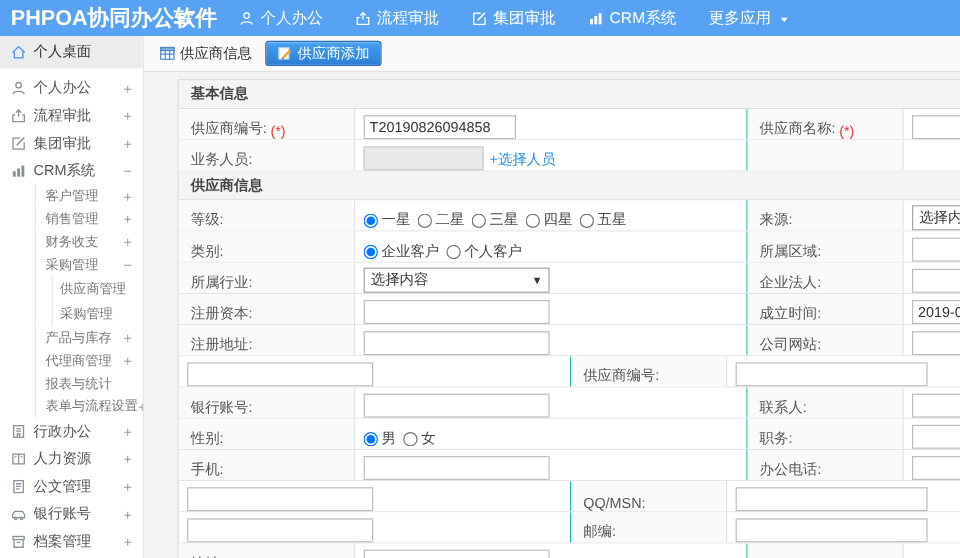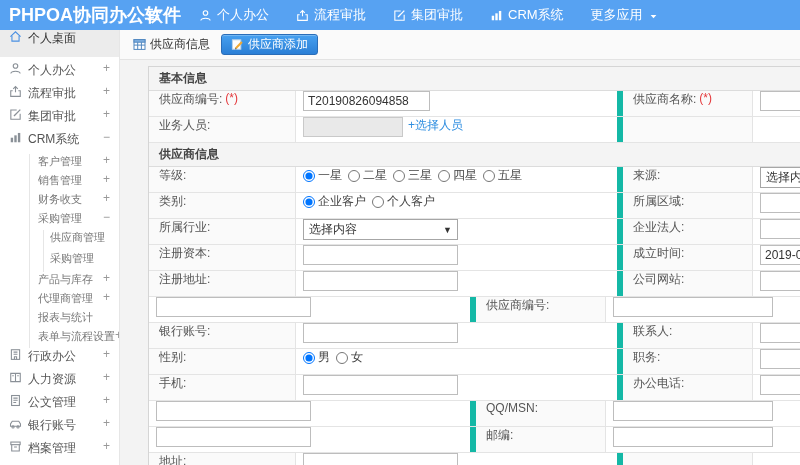--- a/index.html
+++ b/index.html
@@ -10,21 +10,21 @@
   .topbar{position:absolute;top:0;left:0;right:0;height:30px;background:#57a2f2;display:flex;align-items:center;color:#fff;z-index:9}
   .brand{font-size:18px;font-weight:bold;padding-left:9px;width:128px;white-space:nowrap;cursor:pointer}
   .menu-btn{margin-left:18px;display:flex;align-items:center;cursor:pointer;color:#fff}
   #topnav{display:flex;margin-left:38px;align-items:center}
   .nav-item{display:flex;align-items:center;margin-right:27px;font-size:13px;cursor:pointer;white-space:nowrap}
   .nav-item .icon{display:flex;margin-right:5px}
   .nav-item .icon.after{margin:2px 0 0 6px}
 
   
   #sidebar{position:absolute;top:30px;left:0;bottom:0;width:120px;background:#fff;border-right:1px solid #e6e6e6;overflow:hidden}
-  .side-item{display:flex;cursor:pointer;color:#555;padding-right:9px;white-space:nowrap}
+  .side-item{display:flex;align-items:center;cursor:pointer;color:#555;padding-right:9px;white-space:nowrap}
   .side-item .icon{color:#8a9097;margin-right:6px;display:flex}
   .side-item.active{background:#ececec;color:#333;margin-bottom:5px}
   .side-item.active .icon{color:#4a90e2}
   .lv0{height:23px;padding-left:9px;font-size:12px}
   .side-item.active.lv0{height:27px}
   .lv1{height:19px;padding-left:38px;font-size:11px;color:#777;
        background:linear-gradient(#e6e6e6,#e6e6e6) 29px 0/1px 100% no-repeat}
   .lv2{height:21px;padding-left:50px;font-size:11px;color:#777;
        background:linear-gradient(#e6e6e6,#e6e6e6) 29px 0/1px 100% no-repeat,
                   linear-gradient(#e6e6e6,#e6e6e6) 43px 0/1px 100% no-repeat}
@@ -35,23 +35,23 @@
   .tabstrip{height:30px;background:#fafafa;border-bottom:1px solid #e3e3e3;display:flex;align-items:center;padding-left:13px}
   .tab{display:flex;align-items:center;font-size:12px;color:#333;cursor:pointer;margin-right:11px}
   .tab .icon{margin-right:4px;display:flex}
   .tab.active{background:linear-gradient(#46a0f0,#2b7fd6);border:1px solid #2a6db8;border-radius:3px;color:#fff;
               padding:1px 9px;box-shadow:inset 0 1px 0 rgba(255,255,255,.25)}
 
   
   .formbox{position:absolute;left:28px;top:36px;width:950px;height:520px;background:#fff;border:1px solid #d5d5d5}
   .form-sec-header{height:24px;line-height:23px;background:#f4f4f4;border-bottom:1px solid #dcdcdc;padding-left:10px;font-weight:bold;color:#444}
   .form-row{display:flex;height:26px;border-bottom:1px solid #e4e4e4;background:#fff}
-  .cell{display:flex;align-items:flex-start}
+  .cell{display:flex;align-items:flex-end}
   .cell-label1{width:147px;background:#fafafa;border-right:1px solid #e4e4e4;padding-left:10px;color:#555}
-  .cell-field1{width:327px;border-right:6px solid #14b8a6;padding-left:7px}
+  .cell-field1{width:327px;border-right:1px solid #14b8a6;padding-left:7px}
   .cell-label2{width:130px;background:#fafafa;border-right:1px solid #e4e4e4;padding-left:10px;color:#555}
   .cell-field2{flex:1;padding-left:7px}
   .req{color:#e4393c;margin-left:3px}
   .txt{height:20px;border:1px solid #bdbdbd;padding:0 4px;font-size:12px;color:#333;outline:none;font-family:inherit;background:#fff}
   .txt.grey{background:#e9e9e9;border-color:#c9c9c9}
   .link{color:#2f8ee0;text-decoration:none;margin-left:5px;font-size:12px;cursor:pointer}
   .select-box{display:flex;align-items:center;justify-content:space-between;height:21px;border:1px solid #a6a6a6;background:#fff;padding:0 5px;color:#333;cursor:pointer}
   .sel-caret{font-size:9px;color:#333;margin-left:6px}
   .radio-opt{display:inline-flex;align-items:center;margin-right:6px;color:#444;cursor:pointer}
   .radio-opt input{width:12px;height:12px;margin:0 3px 0 0}

